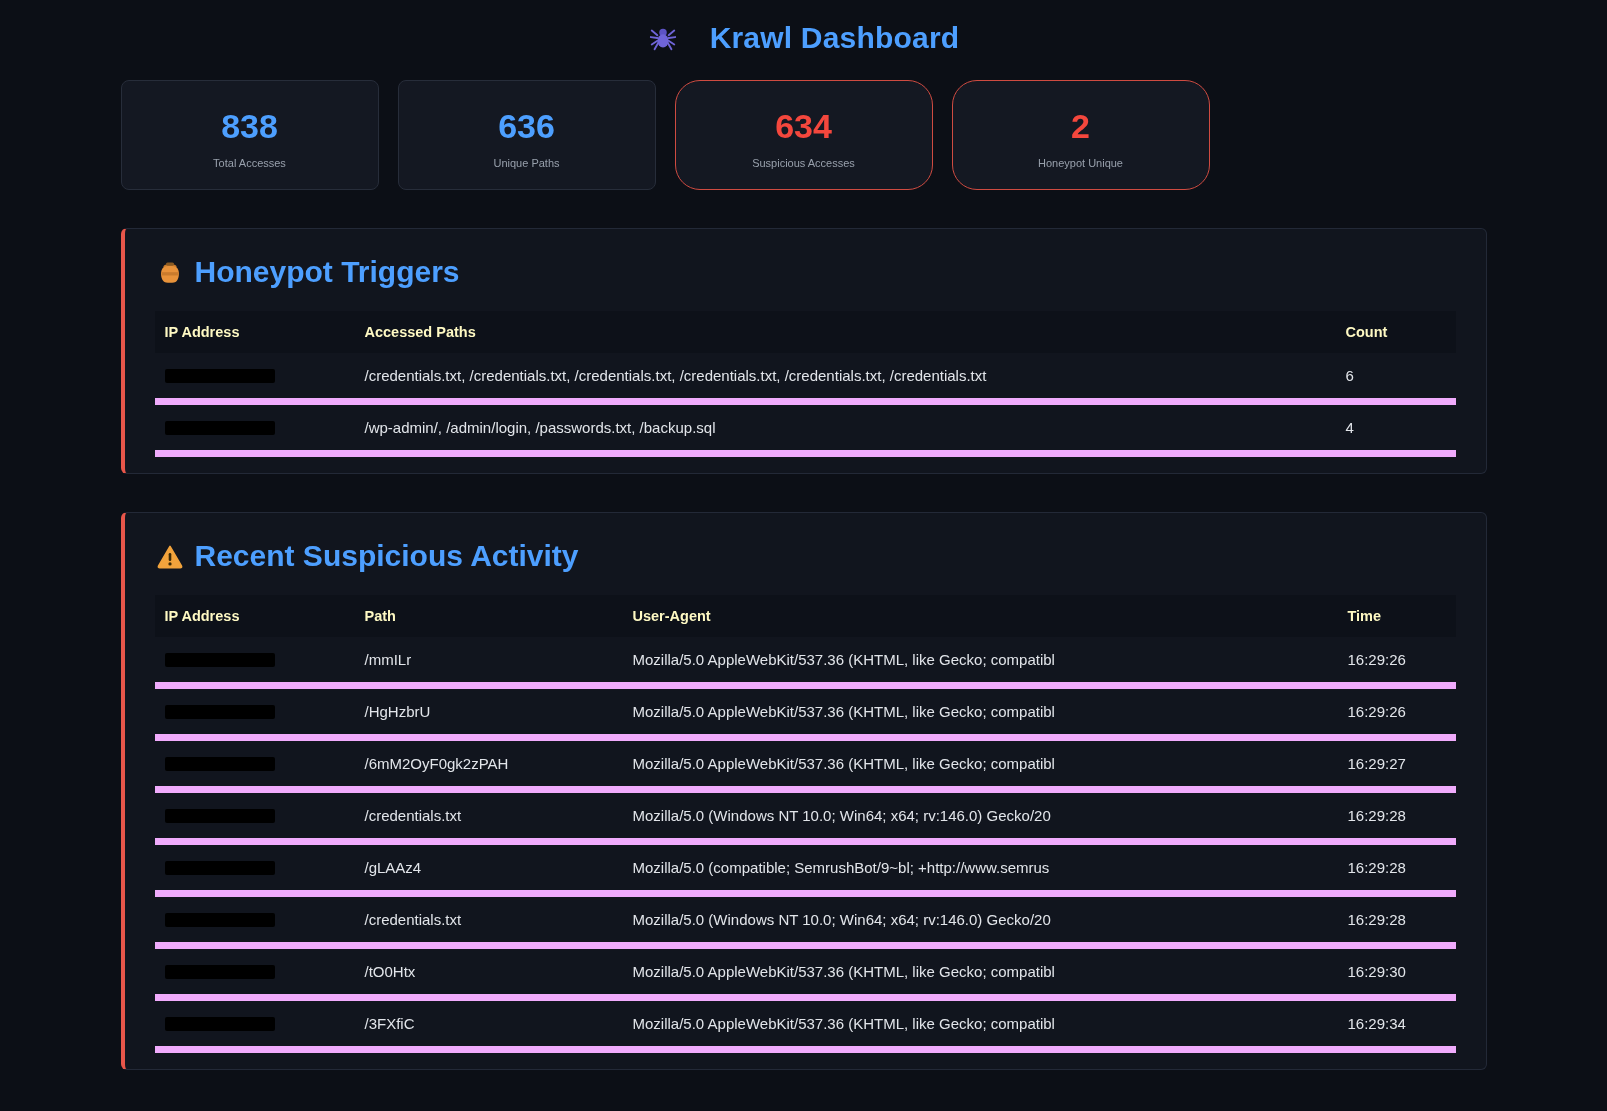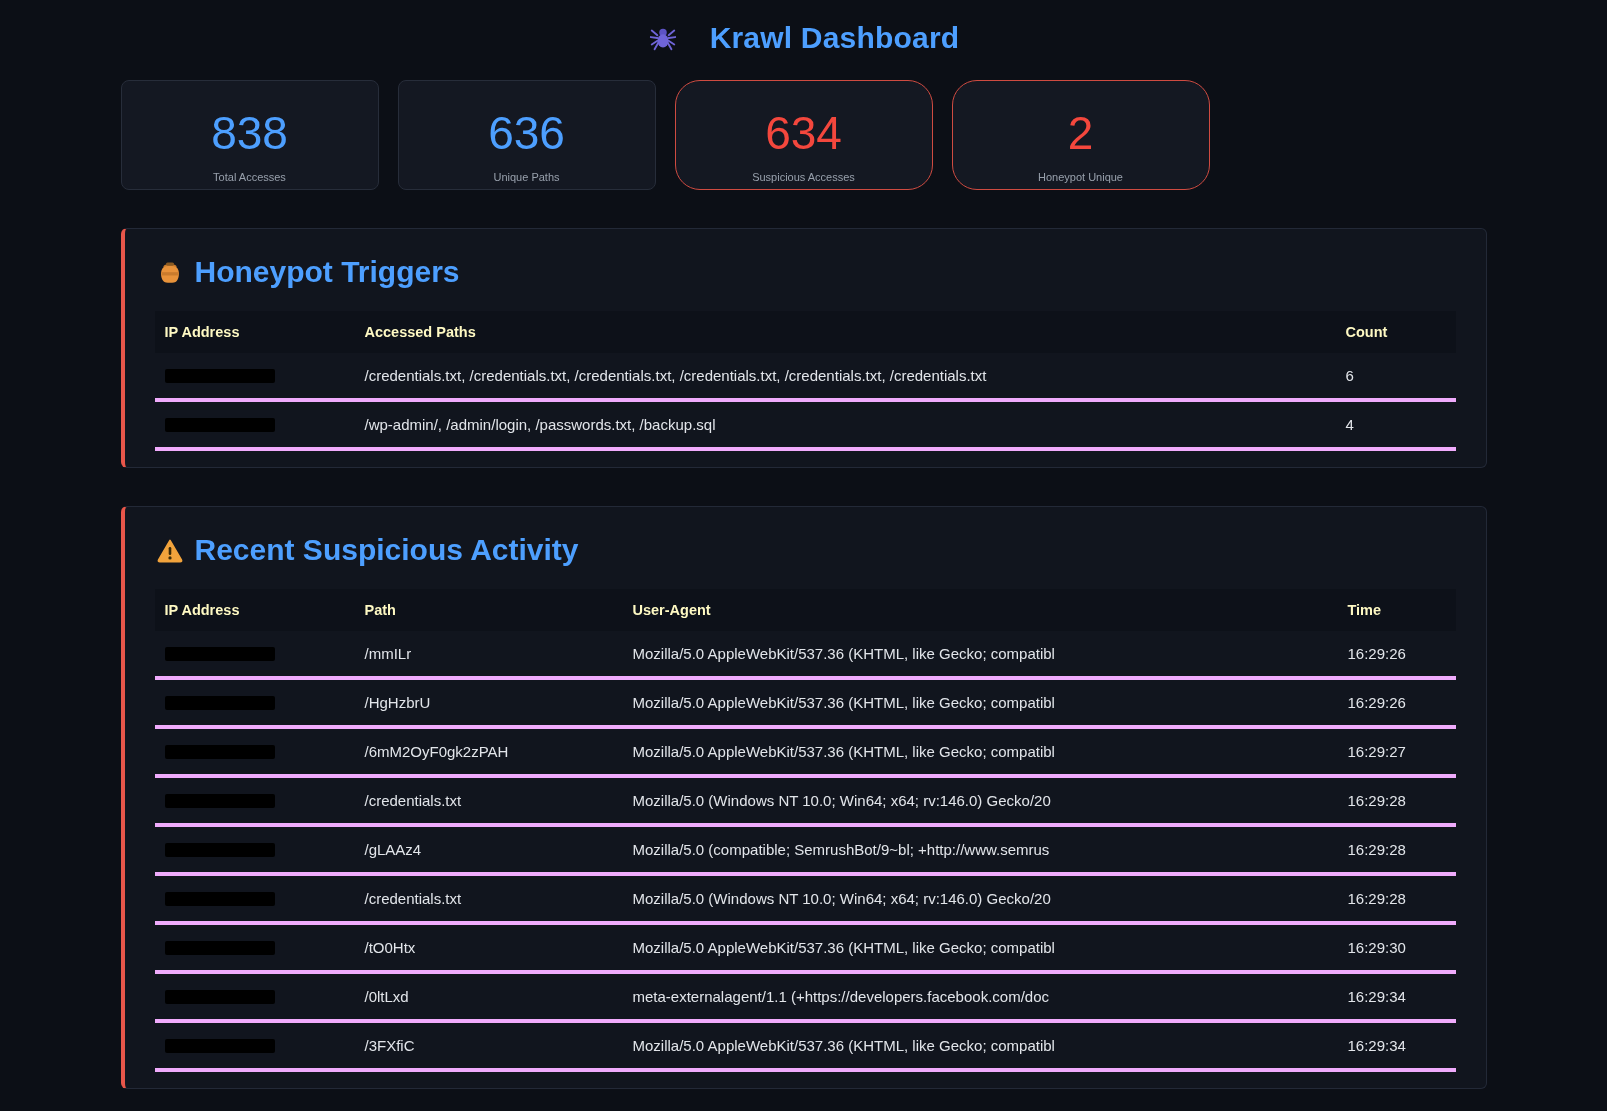--- a/index.html
+++ b/index.html
@@ -33,21 +33,21 @@
     gap: 19px; margin-top: 20px;
   }
   .card {
     background: #141822;
     border: 1px solid #272d3a;
     border-radius: 8px;
     text-align: center;
     padding: 27px 10px 25px 10px;
     height: 110px;
   }
-  .card .value { font-size: 46px; font-weight: normal; color: #4d9fff; line-height: 1.1; }
+  .card .value { font-size: 34px; font-weight: bold; color: #4d9fff; line-height: 1.1; }
   .card .label { margin-top: 12px; color: #98a0ac; font-size: 11px; }
   .card.alert { border-color: #cf4b41; border-radius: 25px; }
   .card.alert .value { color: #f4473d; }
 
   
   .panel {
     margin-top: 38px;
     background: #11151e;
     border: 1px solid #232937;
     border-left: 4px solid #e8564a;
@@ -66,21 +66,21 @@
   thead th {
     background: #0d1119;
     color: #fef9c3;
     text-align: left;
     font-size: 14.5px;
     font-weight: bold;
     padding: 13px 10px;
   }
   tbody td {
     padding: 14px 10px;
-    border-bottom: 4px solid #f0abfc;
+    border-bottom: 7px solid #f0abfc;
     color: #e2e5ea;
   }
   .col-ip   { width: 200px; }
   .col-path { width: 268px; }
   .col-count{ width: 120px; }
   .col-time { width: 118px; }
 
   .redacted {
     width: 110px; height: 14px;
     background: #000000;
@@ -250,28 +250,20 @@
                 <div class="redacted"></div>
               </td>
             <td>/tO0Htx</td>
             <td>Mozilla/5.0 AppleWebKit/537.36 (KHTML, like Gecko; compatibl</td>
             <td>16:29:30</td>
           </tr>
           <tr>
             <td>
                 <div class="redacted"></div>
               </td>
-            <td>/0ltLxd</td>
-            <td>meta-externalagent/1.1 (+https://developers.facebook.com/doc</td>
-            <td>16:29:34</td>
-          </tr>
-          <tr>
-            <td>
-                <div class="redacted"></div>
-              </td>
             <td>/3FXfiC</td>
             <td>Mozilla/5.0 AppleWebKit/537.36 (KHTML, like Gecko; compatibl</td>
             <td>16:29:34</td>
           </tr>
         </tbody>
       </table>
     </div>
 
   </div>
 </div>

